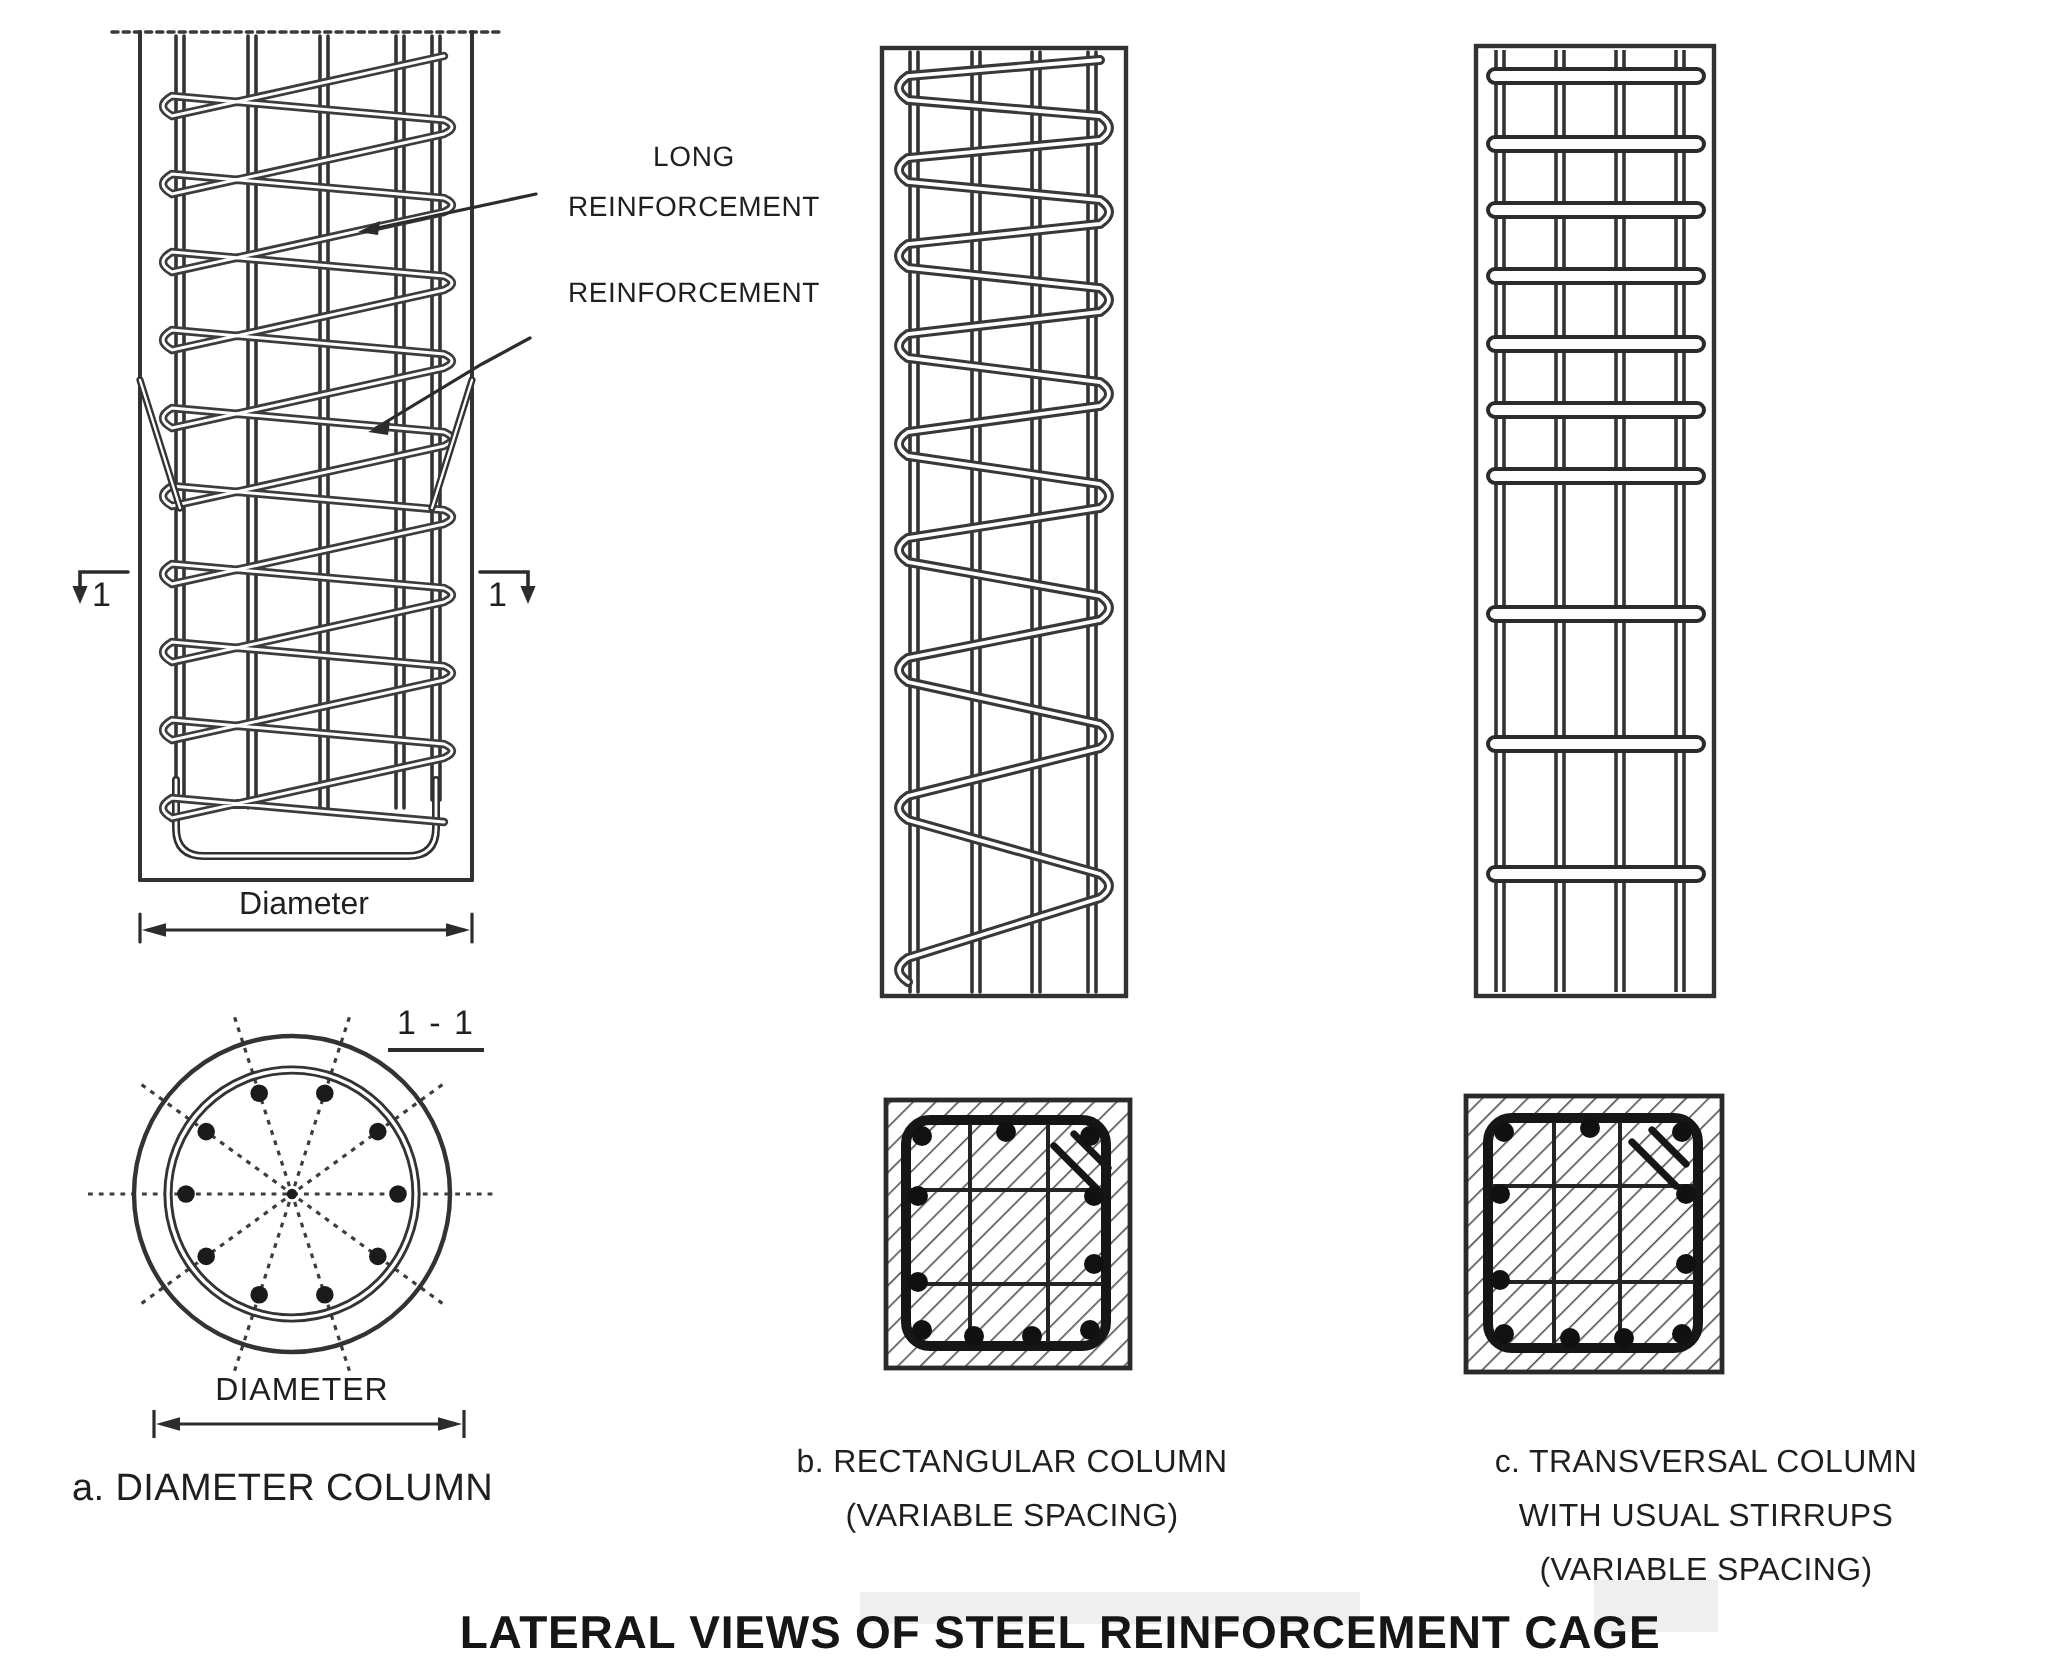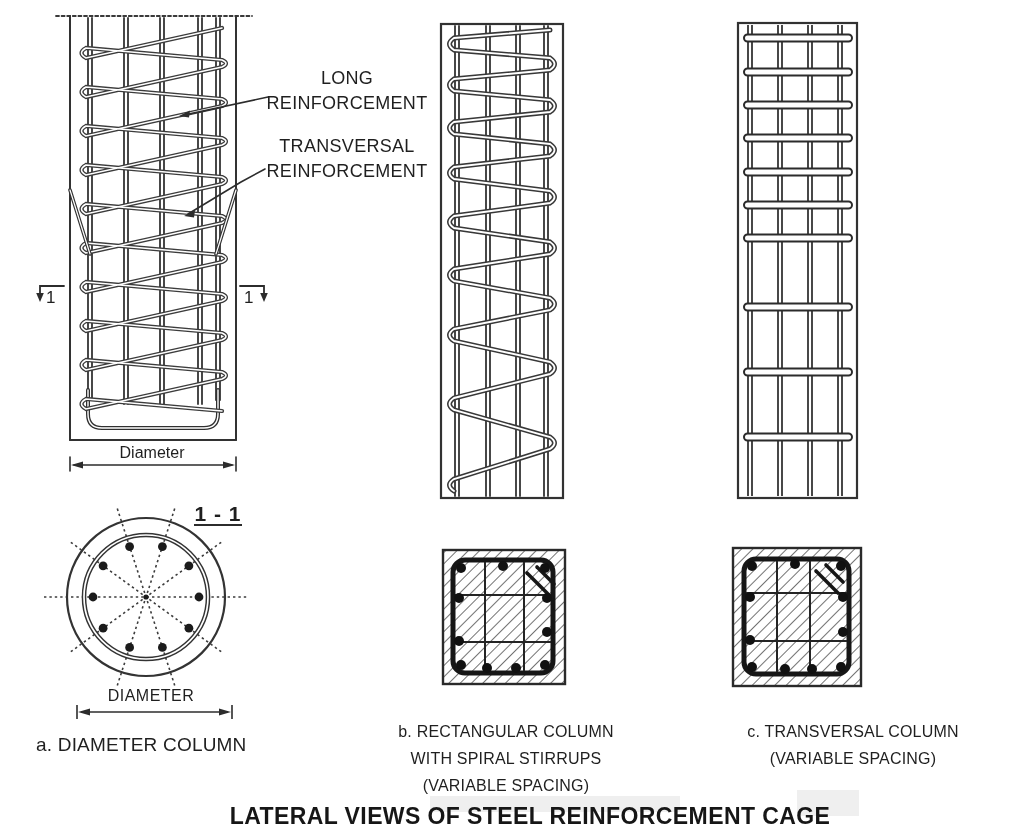--- a/index.html
+++ b/index.html
@@ -4,25 +4,25 @@
 <style>
   html,body{margin:0;padding:0;background:#ffffff;}
   #stage{
     position:relative;width:1024px;height:836px;background:#ffffff;
     font-family:"Liberation Sans","DejaVu Sans",sans-serif;
     color:#1f1f1f;overflow:hidden;
   }
   #drawing{position:absolute;left:0;top:0;}
   .lbl{position:absolute;white-space:nowrap;color:#1f1f1f;}
   .center{text-align:center;white-space:normal;}
-  .lead-label{font-size:18px;line-height:25px;letter-spacing:.3px;}
+  .lead-label{font-size:14px;line-height:25px;letter-spacing:.3px;}
   .marker-num{font-size:17px;}
   .dim-label{font-size:16px;}
   .dim-label-caps{font-size:16px;letter-spacing:.5px;}
-  .section-ref{font-size:21px;font-weight:bold;letter-spacing:1px;}
+  .section-ref{font-size:17px;font-weight:normal;letter-spacing:1px;}
   .caption{font-size:19px;letter-spacing:.2px;}
   .caption-multi{font-size:16px;line-height:27px;letter-spacing:.2px;margin-left:24px;}
   .main-title{font-size:23px;font-weight:bold;letter-spacing:.4px;color:#161616;}
   .wm{position:absolute;background:#9a9a9a;opacity:.16;}
 </style>
 </head>
 <body>
 
 <div id="stage">
 
@@ -270,41 +270,40 @@
 
   <div class="wm" style="left:430px;top:796px;width:250px;height:16px;"></div>
   <div class="wm" style="left:797px;top:790px;width:62px;height:26px;"></div>
 
   <div class="lbl lead-label center" style="left:256px;top:66px;width:182px;">
     <div>LONG</div>
     <div>REINFORCEMENT</div>
   </div>
 
   <div class="lbl lead-label center" style="left:256px;top:134px;width:182px;">
-    <div>TRANSVERSAL</div>
     <div>REINFORCEMENT</div>
   </div>
 
   <div class="lbl marker-num" style="left:46px;top:288px;">1</div>
   <div class="lbl marker-num" style="left:244px;top:288px;">1</div>
 
   <div class="lbl dim-label center" style="left:92px;top:444px;width:120px;">Diameter</div>
 
   <div class="lbl section-ref center" style="left:192px;top:502px;width:52px;">1 - 1</div>
 
   <div class="lbl dim-label-caps center" style="left:91px;top:687px;width:120px;">DIAMETER</div>
 
   <div class="lbl caption" style="left:36px;top:734px;">a. DIAMETER COLUMN</div>
 
   <div class="lbl caption-multi center" style="left:358px;top:718px;width:248px;">
     <div>b. RECTANGULAR COLUMN</div>
-    <div>WITH SPIRAL STIRRUPS</div>
     <div>(VARIABLE SPACING)</div>
   </div>
 
   <div class="lbl caption-multi center" style="left:705px;top:718px;width:248px;">
     <div>c. TRANSVERSAL COLUMN</div>
+    <div>WITH USUAL STIRRUPS</div>
     <div>(VARIABLE SPACING)</div>
   </div>
 
   <div class="lbl main-title center" style="left:30px;top:803px;width:1000px;">LATERAL VIEWS OF STEEL REINFORCEMENT CAGE</div>
 
 </div>
 
 </body></html>

